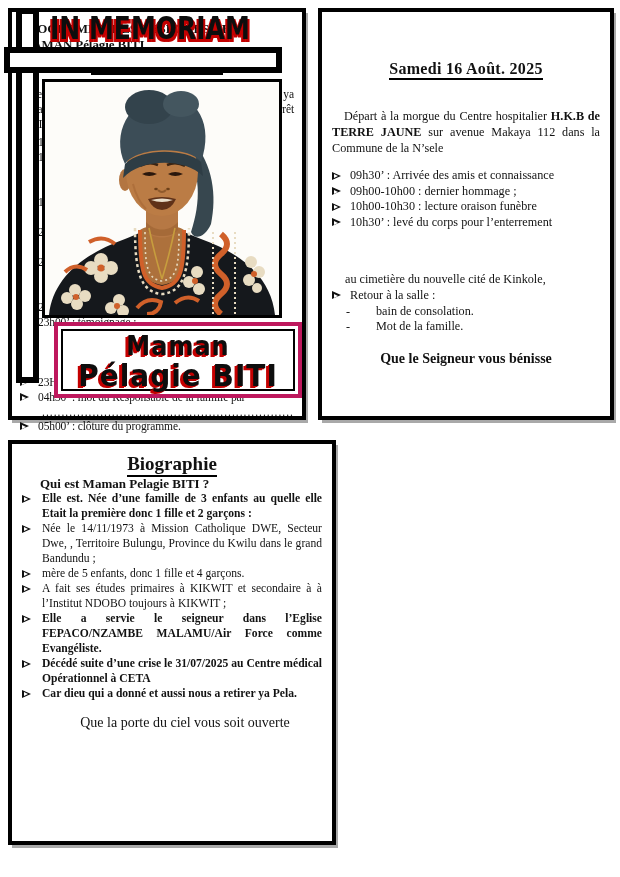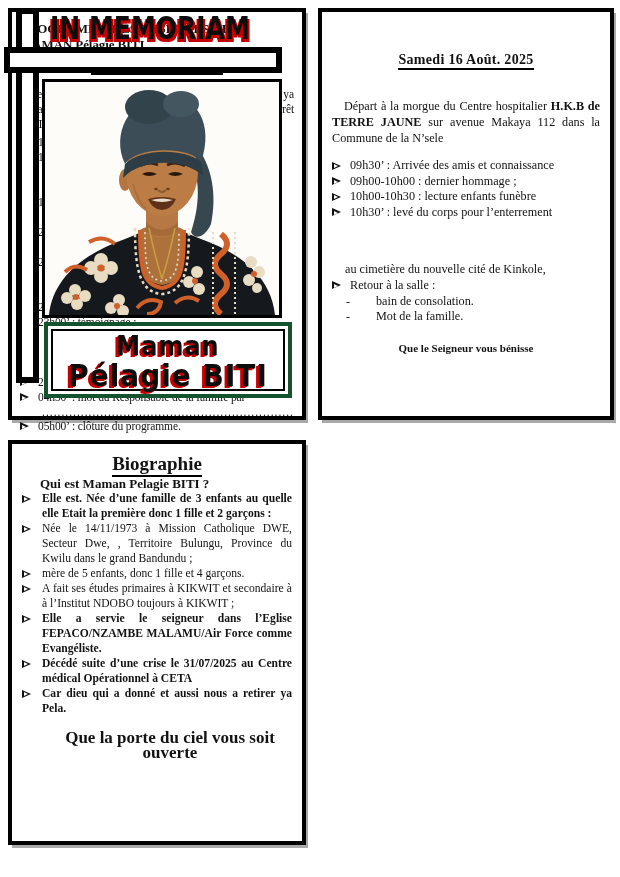--- a/index.html
+++ b/index.html
@@ -3,21 +3,21 @@
 <meta charset="utf-8">
 <title>Document</title>
 <style>
   html,body{margin:0;padding:0;background:#ffffff;}
   .page{position:relative;width:620px;height:877px;background:#ffffff;overflow:hidden;
         font-family:"Liberation Serif","DejaVu Serif",serif;color:#121212;}
   .panel{position:absolute;box-sizing:border-box;border:4px solid #000;background:#fff;
          box-shadow:3px 4px 0 -1px #a9a9a9;}
   #panel-friday{left:8px;top:8px;width:298px;height:412px;padding:9px 8px 0 8px;font-size:11.5px;letter-spacing:-0.1px;}
   #panel-saturday{left:318px;top:8px;width:296px;height:412px;padding:8px 10px 0 10px;font-size:12.2px;}
-  #panel-bio{left:8px;top:440px;width:298px;height:405px;padding:8px 10px 0 10px;font-size:11.6px;}
+  #panel-bio{left:8px;top:440px;width:328px;height:405px;padding:8px 10px 0 10px;font-size:11.6px;}
   #panel-memoriam{left:330px;top:440px;width:290px;height:437px;}
 
   .u{border-bottom:2px solid #000;padding-bottom:1px;}
 
   
   .line{display:flex;align-items:flex-start;line-height:15px;}
   .line .txt{flex:1;text-align:justify;}
   .line.para,.line.center,.line.closing,.line.subhead,.line.dots{display:block;}
   .line.para .txt,.line.center .txt,.line.closing .txt,.line.subhead .txt,.line.dots .txt{text-align:inherit;}
   .marker{flex:0 0 18px;position:relative;}
@@ -33,52 +33,52 @@
   #panel-friday .lines{margin-top:14px;}
   #panel-friday .line.para{text-align:justify;text-indent:10px;margin-bottom:2px;line-height:15.2px;}
   #panel-friday .line.s{padding-left:68px;}
   #panel-friday .line.st{padding-left:54px;}
   #panel-friday .line.cw{padding-left:92px;}
   #panel-friday .line.cm{padding-left:52px;}
   #panel-friday .line.cn{padding-left:34px;}
   #panel-friday .line.dots{padding-left:22px;white-space:nowrap;overflow:hidden;letter-spacing:1px;line-height:14px;}
 
   
-  .s-date{text-align:center;margin-top:32px;font-size:14px;font-weight:bold;letter-spacing:.3px;}
+  .s-date{text-align:center;margin-top:40px;font-size:16px;font-weight:bold;letter-spacing:.3px;}
   .s-intro{margin:30px 0 0 0;text-align:justify;text-indent:12px;line-height:16px;}
   #panel-saturday .lines{margin-top:12px;}
   #panel-saturday .line{line-height:15.6px;}
   #panel-saturday .line.cs{padding-left:13px;margin-top:42px;}
   #panel-saturday .line.s{padding-left:14px;}
   #panel-saturday .line.s .marker.dash{flex:0 0 30px;}
-  #panel-saturday .line.center{margin-top:16px;text-align:center;font-weight:bold;font-size:11px;}
+  #panel-saturday .line.center{margin-top:16px;text-align:center;font-weight:bold;font-size:14px;}
 
   
   .bio-title{text-align:center;font-size:19px;font-weight:bold;line-height:23px;}
   #panel-bio .line{line-height:15px;}
   #panel-bio .line.subhead{font-weight:bold;font-size:13px;padding-left:18px;margin-top:1px;}
   #panel-bio .line.para{text-align:justify;line-height:14.6px;margin-top:2px;}
   #panel-bio .line.b{}
   #panel-bio .line.bold{font-weight:bold;}
-  #panel-bio .line.closing{margin-top:14px;text-align:center;padding-left:26px;font-weight:bold;font-size:17px;}
+  #panel-bio .line.closing{margin-top:14px;text-align:center;padding-left:26px;font-weight:normal;font-size:14px;}
   #panel-bio .marker{flex:0 0 20px;}
 
   
   #panel-memoriam .vbar{position:absolute;left:16px;top:8px;width:23px;height:375px;
       box-sizing:border-box;border:6px solid #000;background:#fff;z-index:1;}
   #panel-memoriam .hbar{position:absolute;left:4px;top:47px;width:278px;height:26px;
       box-sizing:border-box;border:6px solid #000;background:#fff;z-index:2;}
   .mem-title{position:absolute;left:50px;top:10px;width:194px;z-index:3;text-align:center;
       font-family:"DejaVu Sans","Liberation Sans",sans-serif;font-weight:bold;font-size:25px;
       letter-spacing:0px;color:#0d0d0d;transform:scaleY(1.28);transform-origin:50% 0;
       text-shadow:-2px 2px 0 #c40000,2px 2px 0 #c40000;white-space:nowrap;}
   .photo-frame{position:absolute;left:42px;top:79px;width:240px;height:239px;box-sizing:border-box;
       border:3px solid #000;background:#fff;z-index:2;}
-  .name-box{position:absolute;left:44px;top:322px;width:248px;height:76px;box-sizing:border-box;
-      border:4px solid #14532d;background:#fff;padding:3px;z-index:3;}
+  .name-box{position:absolute;left:54px;top:322px;width:248px;height:76px;box-sizing:border-box;
+      border:4px solid #be185d;background:#fff;padding:3px;z-index:3;}
   .name-inner{border:2px solid #000;height:100%;box-sizing:border-box;text-align:center;
       font-family:"DejaVu Sans","Liberation Sans",sans-serif;font-weight:bold;color:#0d0d0d;padding-top:1px;}
   .nm1{font-size:24px;line-height:28px;letter-spacing:1px;transform:scaleY(1.1);transform-origin:50% 50%;
       text-shadow:-3px 2px 0 #c40000,-1px 1px 0 #c40000;}
   .nm2{font-size:28px;line-height:32px;letter-spacing:1px;transform:scaleY(1.08);transform-origin:50% 50%;
       text-shadow:-3px 2px 0 #c40000,-1px 1px 0 #c40000;}
 </style>
 </head>
 <body>
 
@@ -174,21 +174,21 @@
         <div class="line b">
           <span class="marker arrow"></span>
           <span class="txt">09h30’ : Arrivée des amis et connaissance</span>
         </div>
         <div class="line b">
           <span class="marker arrow"></span>
           <span class="txt">09h00-10h00 : dernier hommage ;</span>
         </div>
         <div class="line b">
           <span class="marker arrow"></span>
-          <span class="txt">10h00-10h30 : lecture enfants funèbre</span>
+          <span class="txt">10h00-10h30 : lecture oraison funèbre</span>
         </div>
         <div class="line b">
           <span class="marker arrow"></span>
           <span class="txt">10h30’ : levé du corps pour l’enterrement</span>
         </div>
         <div class="line cs">
           <span class="txt">au cimetière du nouvelle cité de  Kinkole,</span>
         </div>
         <div class="line b">
           <span class="marker arrow"></span>

